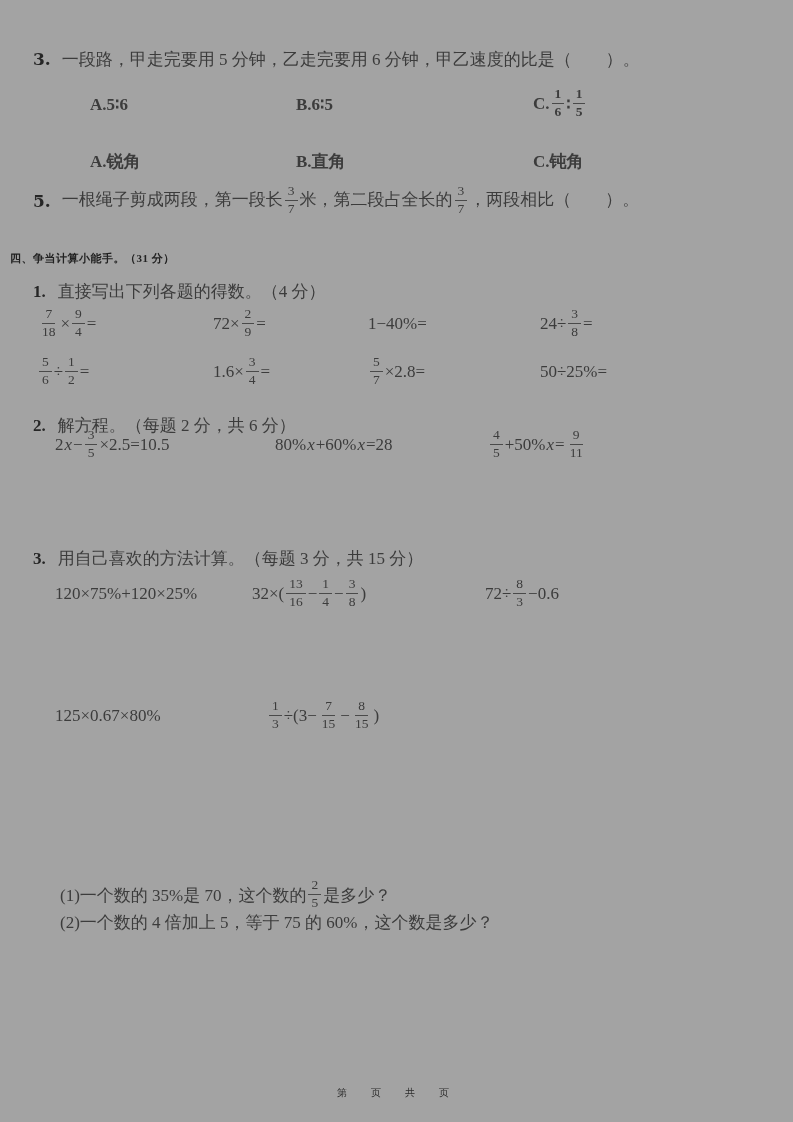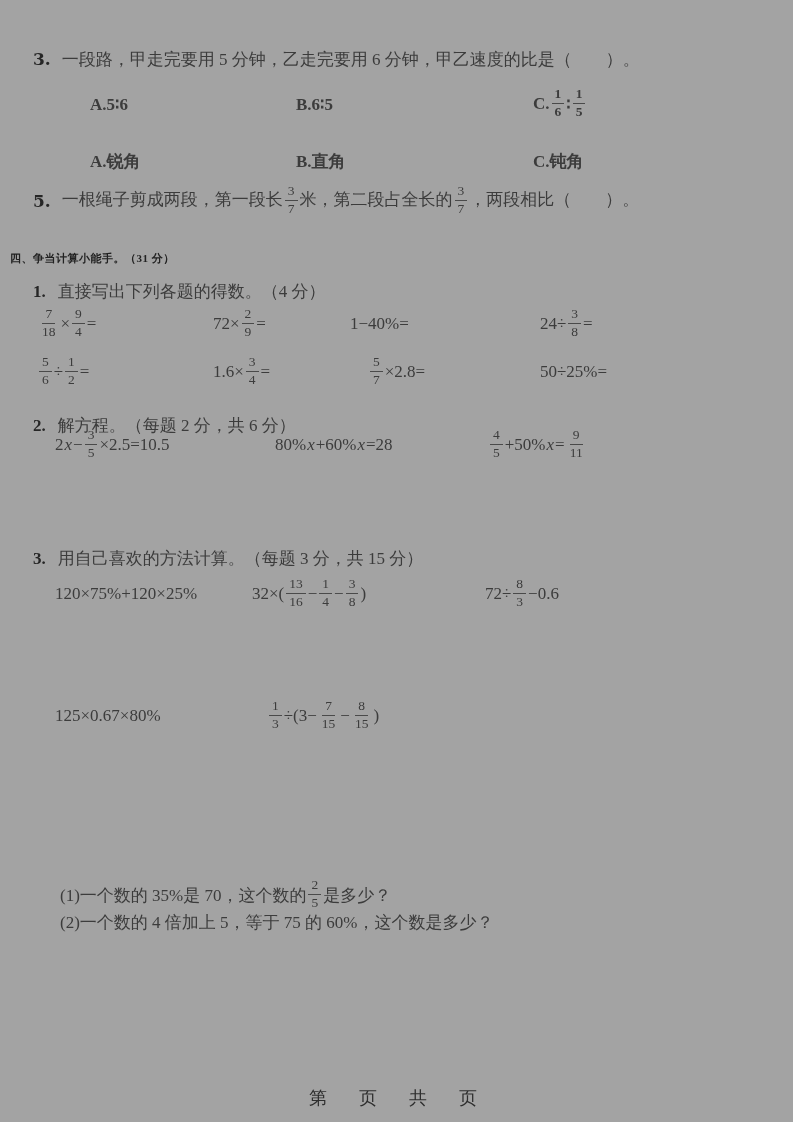--- a/index.html
+++ b/index.html
@@ -28,21 +28,21 @@
   .crow{position:absolute;left:0;width:100%;}
   .cell{position:absolute;top:0;height:100%;display:flex;align-items:center;white-space:nowrap;}
   .frac{display:inline-flex;flex-direction:column;align-items:center;
         vertical-align:middle;line-height:1.1;font-size:13.5px;margin:0 2px;
         position:relative;top:-1px;}
   .fn{padding:0 3px 1px;border-bottom:1.2px solid #4a4a4a;}
   .fd{padding:1px 3px 0;}
   .vx{font-style:italic;padding:0 1px;}
   .footer{position:absolute;left:0;right:0;text-align:center;
           font-family:"Liberation Sans","DejaVu Sans",sans-serif;
-          font-size:18px;color:#2e2e2e;letter-spacing:7px;}
+          font-size:10px;color:#2e2e2e;letter-spacing:7px;}
 </style>
 </head>
 <body>
 
 <div class="page">
 
   <div class="q" style="top:48px">
     <span class="qnum">3.</span><span>一段路，甲走完要用 5 分钟，乙走完要用 6 分钟，甲乙速度的比是（　　）。</span>
   </div>
   <div class="opts" style="top:84px;height:40px">
@@ -84,21 +84,21 @@
           <span class="fn">7</span>
           <span class="fd">18</span>
         </span>×<span class="frac">
           <span class="fn">9</span>
           <span class="fd">4</span>
         </span>=</span>
     <span class="cell" style="left:213px">72×<span class="frac">
           <span class="fn">2</span>
           <span class="fd">9</span>
         </span>=</span>
-    <span class="cell" style="left:350px">1−40%=</span>
+    <span class="cell" style="left:368px">1−40%=</span>
     <span class="cell" style="left:540px">24÷<span class="frac">
           <span class="fn">3</span>
           <span class="fd">8</span>
         </span>=</span>
   </div>
   <div class="crow" style="top:349px;height:46px">
     <span class="cell" style="left:37px"><span class="frac">
           <span class="fn">5</span>
           <span class="fd">6</span>
         </span>÷<span class="frac">

